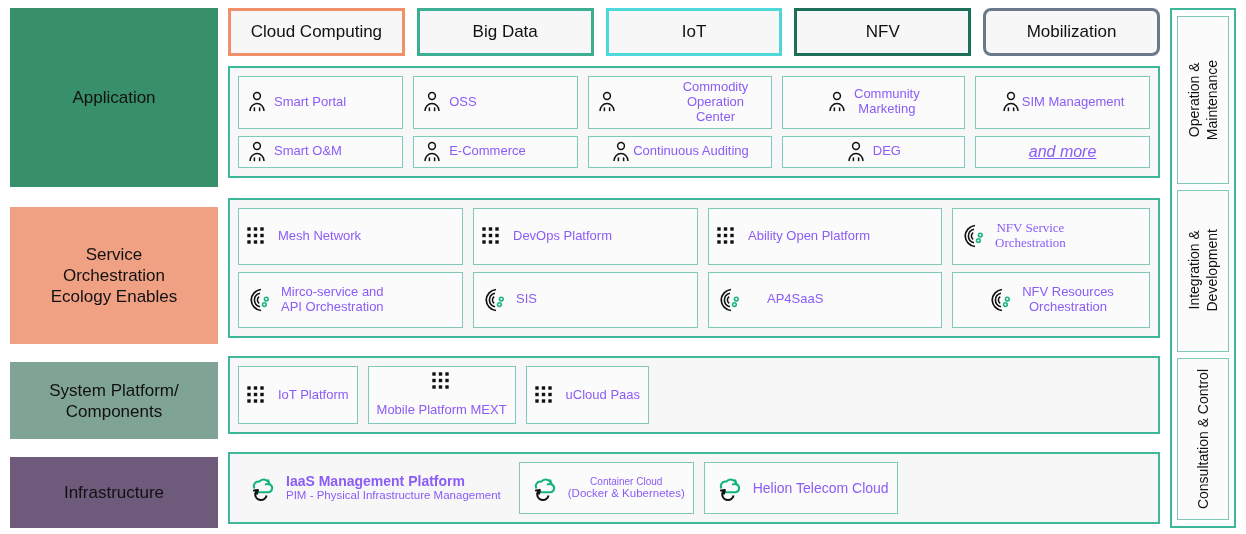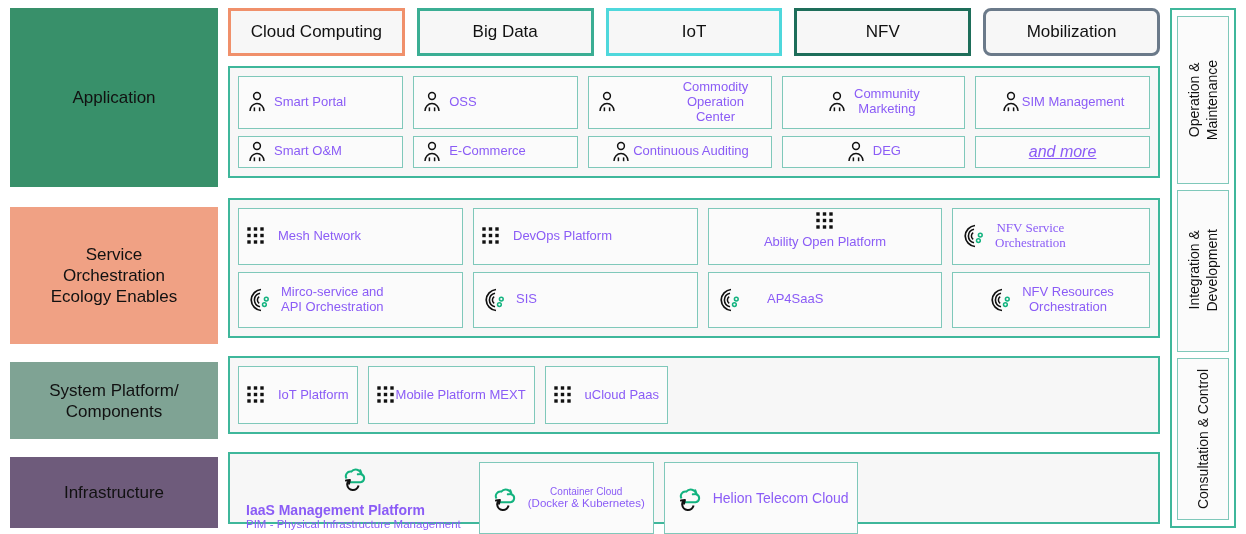--- a/index.html
+++ b/index.html
@@ -48,21 +48,21 @@
 
   .grid-row{display:flex;gap:10px;flex:1 1 0;}
 
   .cell{
     border:1px solid #7FC8BA;background:#FBFBFB;box-sizing:border-box;
     display:flex;align-items:center;gap:7px;
     padding:3px 8px;font-size:13px;color:#8b5cf6;line-height:1.15;
   }
   .cell.center{justify-content:center;}
   .cell .label{flex:0 1 auto;}
-  .cell.noborder{border:none;background:transparent;flex-direction:column;}
+  .cell.noborder{border:none;background:transparent;}
   .cell .label.two{text-align:center;}
 
   .cell-and-more{justify-content:center;}
   .and-more{font-style:italic;text-decoration:underline;font-size:16px;}
 
   
   .w-portal{flex:1.05 1 0;}
   .w-oss{flex:1.05 1 0;}
   .w-commodity{flex:1.18 1 0;}
   .w-community{flex:1.18 1 0;}
@@ -281,21 +281,21 @@
                 <rect x="0.30000000000000004" y="6.8" width="3.4" height="3.4" fill="#111"></rect>
                 <rect x="6.8" y="6.8" width="3.4" height="3.4" fill="#111"></rect>
                 <rect x="13.3" y="6.8" width="3.4" height="3.4" fill="#111"></rect>
                 <rect x="0.30000000000000004" y="13.3" width="3.4" height="3.4" fill="#111"></rect>
                 <rect x="6.8" y="13.3" width="3.4" height="3.4" fill="#111"></rect>
                 <rect x="13.3" y="13.3" width="3.4" height="3.4" fill="#111"></rect>
     </svg>
             </span>
           <span class="label">DevOps Platform</span>
         </div>
-        <div class="cell w-s3" style="gap:4px;flex-direction:column;">
+        <div class="cell w-s3" style="gap:12px;">
           <span class="icon">
               <svg width="19" height="19" viewBox="0 0 19 19">
       <rect x="0.30000000000000004" y="0.30000000000000004" width="3.4" height="3.4" fill="#111"></rect>
                 <rect x="6.8" y="0.30000000000000004" width="3.4" height="3.4" fill="#111"></rect>
                 <rect x="13.3" y="0.30000000000000004" width="3.4" height="3.4" fill="#111"></rect>
                 <rect x="0.30000000000000004" y="6.8" width="3.4" height="3.4" fill="#111"></rect>
                 <rect x="6.8" y="6.8" width="3.4" height="3.4" fill="#111"></rect>
                 <rect x="13.3" y="6.8" width="3.4" height="3.4" fill="#111"></rect>
                 <rect x="0.30000000000000004" y="13.3" width="3.4" height="3.4" fill="#111"></rect>
                 <rect x="6.8" y="13.3" width="3.4" height="3.4" fill="#111"></rect>
@@ -383,21 +383,21 @@
                 <rect x="0.30000000000000004" y="6.8" width="3.4" height="3.4" fill="#111"></rect>
                 <rect x="6.8" y="6.8" width="3.4" height="3.4" fill="#111"></rect>
                 <rect x="13.3" y="6.8" width="3.4" height="3.4" fill="#111"></rect>
                 <rect x="0.30000000000000004" y="13.3" width="3.4" height="3.4" fill="#111"></rect>
                 <rect x="6.8" y="13.3" width="3.4" height="3.4" fill="#111"></rect>
                 <rect x="13.3" y="13.3" width="3.4" height="3.4" fill="#111"></rect>
     </svg>
             </span>
           <span class="label">IoT Platform</span>
         </div>
-        <div class="cell center" style="gap:0;">
+        <div class="cell center" style="gap:12px;flex-direction:column;">
           <span class="icon">
               <svg width="19" height="19" viewBox="0 0 19 19">
       <rect x="0.30000000000000004" y="0.30000000000000004" width="3.4" height="3.4" fill="#111"></rect>
                 <rect x="6.8" y="0.30000000000000004" width="3.4" height="3.4" fill="#111"></rect>
                 <rect x="13.3" y="0.30000000000000004" width="3.4" height="3.4" fill="#111"></rect>
                 <rect x="0.30000000000000004" y="6.8" width="3.4" height="3.4" fill="#111"></rect>
                 <rect x="6.8" y="6.8" width="3.4" height="3.4" fill="#111"></rect>
                 <rect x="13.3" y="6.8" width="3.4" height="3.4" fill="#111"></rect>
                 <rect x="0.30000000000000004" y="13.3" width="3.4" height="3.4" fill="#111"></rect>
                 <rect x="6.8" y="13.3" width="3.4" height="3.4" fill="#111"></rect>

